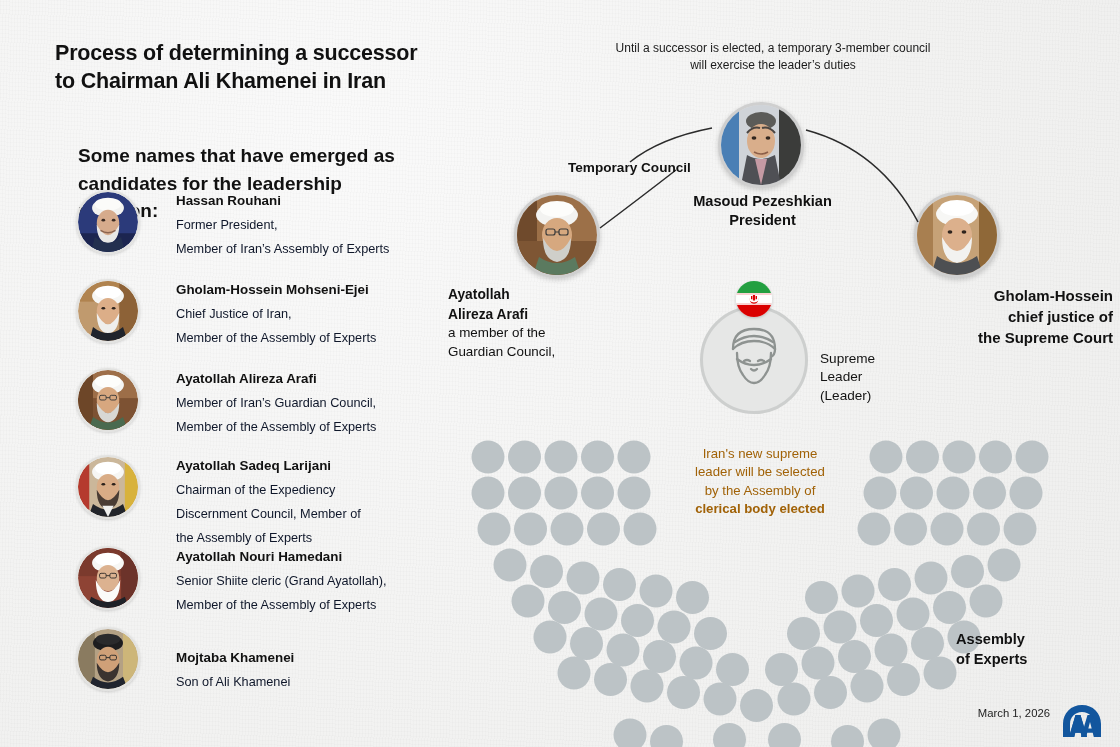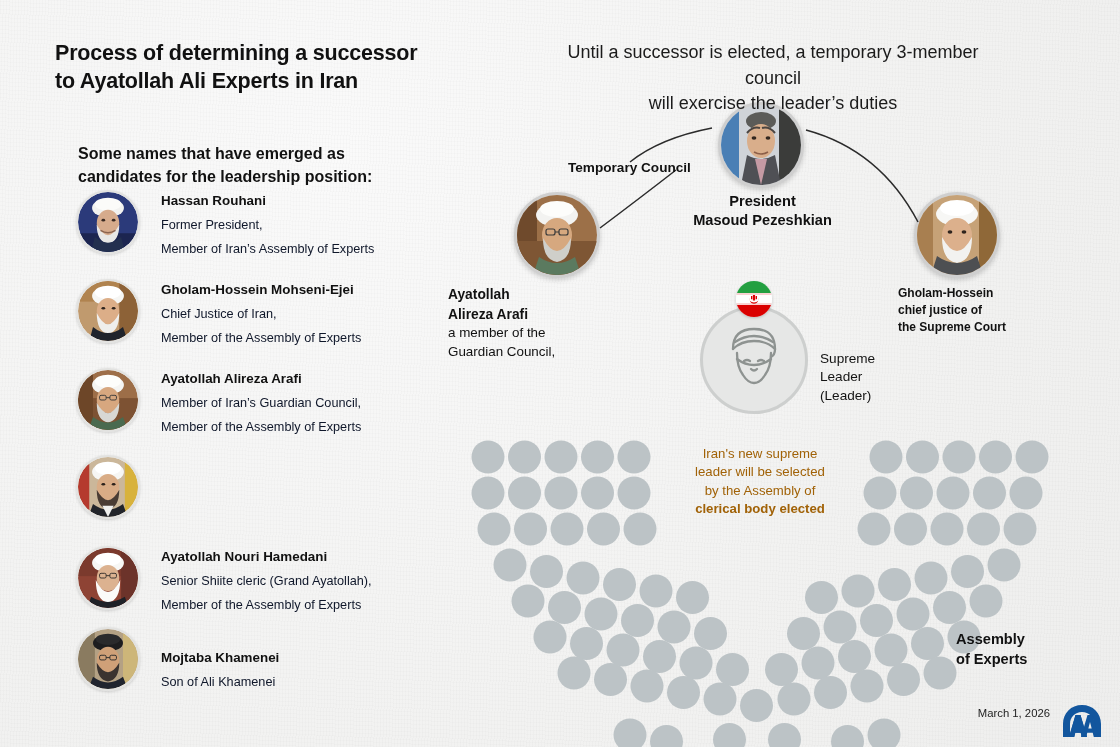--- a/index.html
+++ b/index.html
@@ -24,30 +24,30 @@
 
   
   #title {
     left:47px; top:40px; width:460px;
     font-size:21.5px; font-weight:bold; line-height:1.28;
     letter-spacing:-0.2px;
     margin-left:8px;
   }
   #intro-head {
     left:78px; top:142px; width:320px;
-    font-size:16px; font-weight:bold; line-height:1.45;
+    font-size:19px; font-weight:bold; line-height:1.45;
   }
   #council-intro {
     left:548px; top:40px; width:450px;
-    text-align:center; font-size:18px; line-height:1.42; color:#1b1b1b;
+    text-align:center; font-size:12px; line-height:1.42; color:#1b1b1b;
   }
 
   
   #candidates { left:0; top:0; width:470px; }
-  .cand { position:absolute; display:flex; align-items:flex-start; }
+  .cand { position:absolute; display:flex; align-items:flex-start;gap:15px; }
   .cand .avatar {
     width:64px; height:64px; border-radius:50%;
     border:2px solid #e2e2e0;
     box-shadow:0 1px 3px rgba(0,0,0,0.16);
     overflow:hidden; flex:0 0 auto;
     position:relative;
   }
   .cand .ctext { margin-left:21px; padding-top:2px; }
   .cand .cname { font-size:13.4px; font-weight:bold; line-height:1.32; }
   .cand .crole { font-size:12.7px; line-height:1.34; color:#0f172a;margin-top:7px; }
@@ -72,22 +72,22 @@
   #lbl-pres {
     left:650px; top:192px; width:225px; text-align:center;
     font-size:14.6px; font-weight:bold; line-height:1.33;
   }
   #cap-left {
     left:448px; top:285px; width:220px; text-align:left;
     font-size:13.4px; line-height:1.38;
   }
   #cap-left b { font-size:13.8px; }
   #cap-right {
-    left:898px; top:285px; width:215px; text-align:left;
-    font-size:12px; font-weight:bold; line-height:1.4;
+    left:898px; top:285px; width:215px; text-align:right;
+    font-size:15px; font-weight:bold; line-height:1.4;
   }
 
   
   #sl-circle {
     left:700px; top:306px; width:108px; height:108px;
     border-radius:50%; background:#e6e7e6; border:3px solid #cdcfce;
   }
   #sl-flag {
     left:736px; top:281px; width:36px; height:36px;
     border-radius:50%; overflow:hidden;
@@ -117,21 +117,21 @@
   }
   #aa-logo { left:1060px; top:703px; width:44px; height:36px; }
 </style>
 </head>
 <body>
 
 <div id="paper-texture"></div>
 
 <div class="layer" id="title">
   <div>Process of determining a successor</div>
-  <div>to Ayatollah Ali Experts in Iran</div>
+  <div>to Chairman Ali Khamenei in Iran</div>
 </div>
 
 <div class="layer" id="intro-head">
   <div>Some names that have emerged as</div>
   <div>candidates for the leadership position:</div>
 </div>
 
 <div class="layer" id="council-intro">
   <div>Until a successor is elected, a temporary 3-member council</div>
   <div>will exercise the leader’s duties</div>
@@ -243,20 +243,26 @@
         <ellipse cx="32" cy="12" rx="14" ry="7" fill="#ffffff"></ellipse>
         <ellipse cx="32" cy="32" rx="12" ry="14" fill="#d9ac86"></ellipse>
         <path d="M20 35 q12 22 24 0 q0 19 -12 21 q-12 -2 -12 -21Z" fill="#4a3c34"></path>
         <ellipse cx="27" cy="29" rx="2" ry="1.4" fill="#2b211b"></ellipse>
         <ellipse cx="38" cy="29" rx="2" ry="1.4" fill="#2b211b"></ellipse>
         <path d="M16 50 q16 12 32 0 l5 14 H11Z" fill="#22242a"></path>
         <path d="M26 52 l6 12 l6 -12 z" fill="#f0f0ee"></path>
       </g>
         </svg>
     </div>
+    <div class="ctext">
+      <div class="cname">Ayatollah Sadeq Larijani</div>
+      <div class="crole">Chairman of the Expediency</div>
+      <div class="crole">Discernment Council, Member of</div>
+      <div class="crole">the Assembly of Experts</div>
+    </div>
   </div>
 
   <div class="cand" style="left:76px; top:546px;">
     <div class="avatar">
       <svg class="pw" viewBox="0 0 64 64">
           <defs>
             <clipPath id="c5">
               <circle cx="32" cy="32" r="32"></circle>
             </clipPath>
           </defs>
@@ -362,22 +368,22 @@
     <path d="M25 42 q15 28 30 0 q0 24 -15 26 q-15 -2 -15 -26Z" fill="#f2f2f0"></path>
     <ellipse cx="33" cy="37" rx="2.4" ry="1.7" fill="#2f241e"></ellipse>
     <ellipse cx="47" cy="37" rx="2.4" ry="1.7" fill="#2f241e"></ellipse>
     <path d="M20 61 q20 14 40 0 l6 19 H14Z" fill="#4d4f52"></path>
   </svg>
 </div>
 
 <div class="layer" id="lbl-temp-council">Temporary Council</div>
 
 <div class="layer" id="lbl-pres">
+  <div>Masoud Pezeshkian</div>
   <div>President</div>
-  <div>Masoud Pezeshkian</div>
 </div>
 
 <div class="layer" id="cap-left">
   <div><b>Ayatollah</b></div>
   <div><b>Alireza Arafi</b></div>
   <div>a member of the</div>
   <div>Guardian Council,</div>
 </div>
 
 <div class="layer" id="cap-right">

